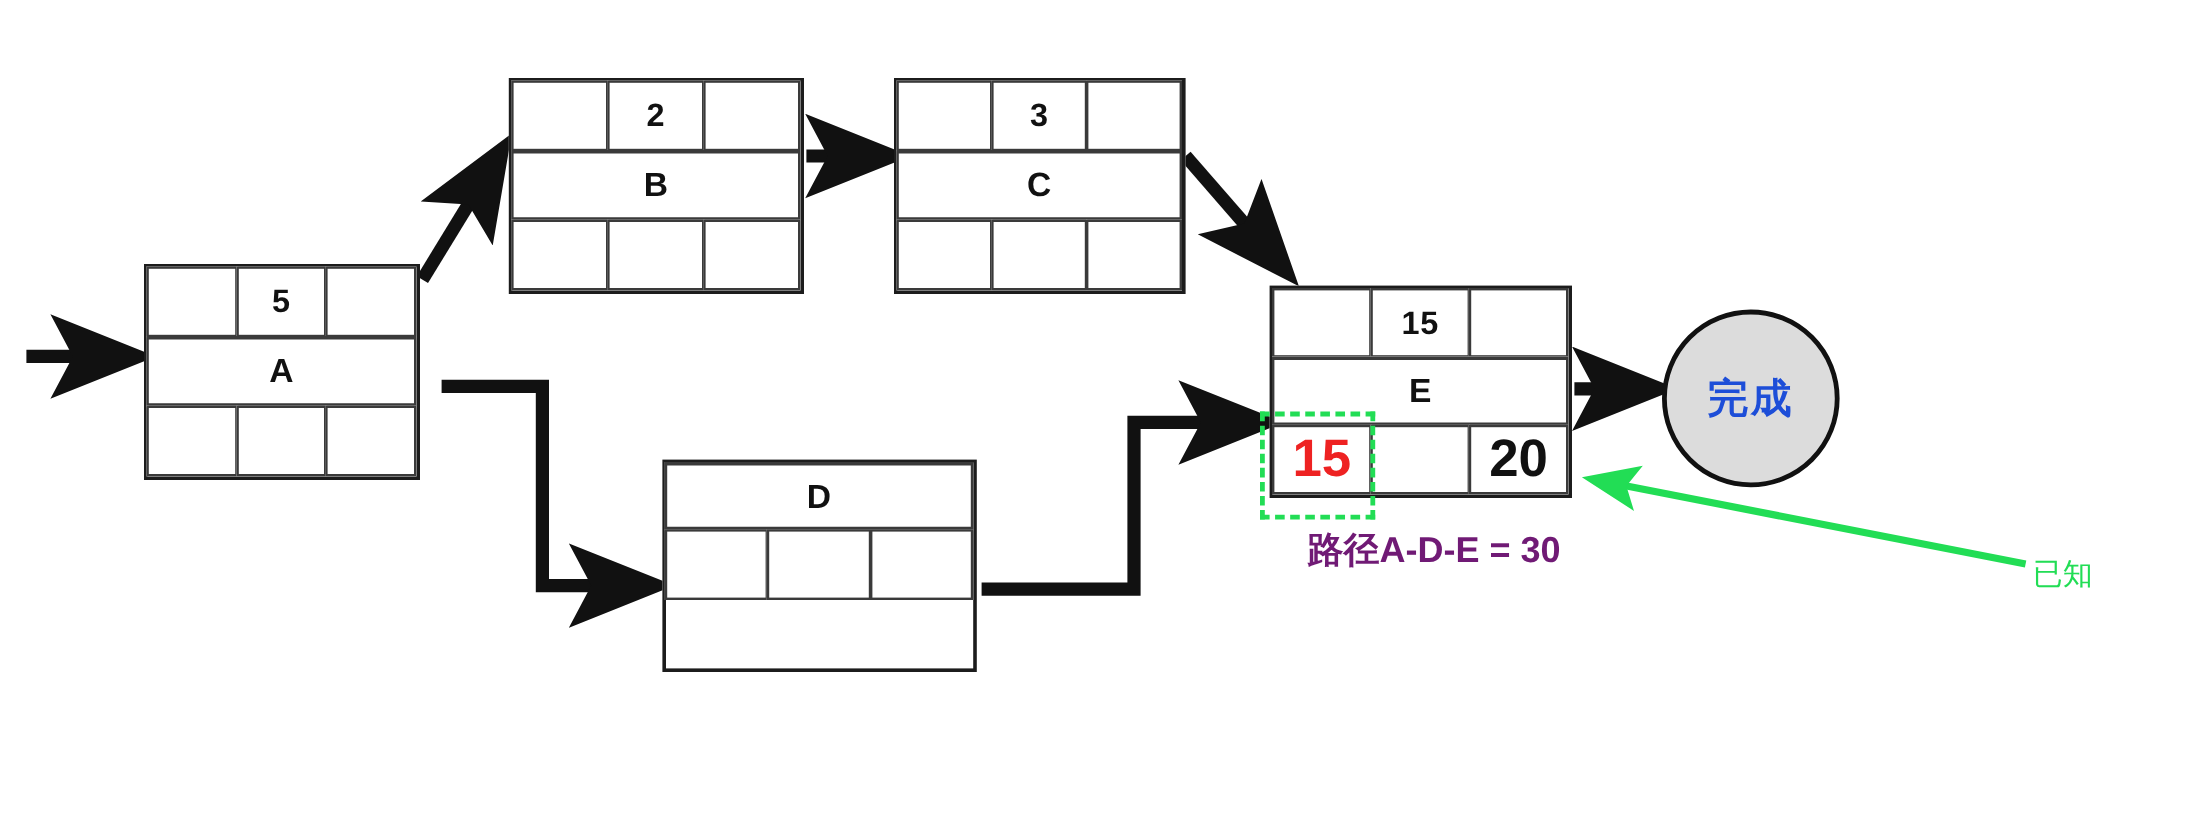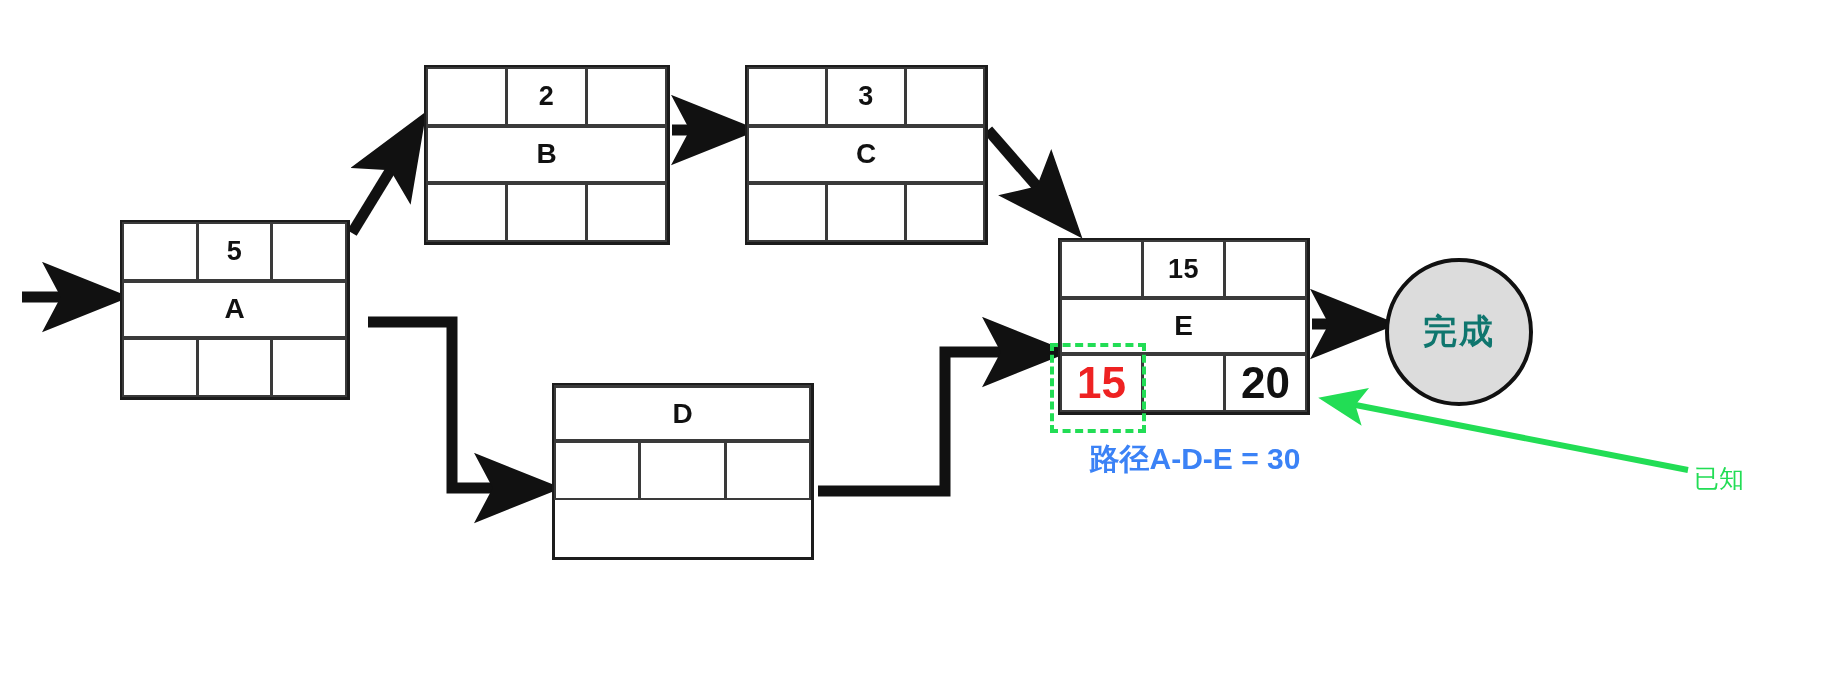--- a/index.html
+++ b/index.html
@@ -39,31 +39,31 @@
   .bignum{font-size:44px;font-weight:bold;letter-spacing:0px;}
   .bignum.red{color:#ee2222;}
 
   
   .finish-circle{
     position:absolute;
     border-radius:50%;
     background:#dcdcdc;
     border:4px solid #111;
     display:flex;align-items:center;justify-content:center;
-    font-size:34px;font-weight:bold;color:#0f766e;
+    font-size:34px;font-weight:bold;color:#1d4ed8;
     letter-spacing:2px;
   }
 
   
   .path-note{
     position:absolute;
     text-align:center;
     font-size:30px;
     font-weight:bold;
-    color:#3b82f6;
+    color:#701a75;
     line-height:1.25;
     white-space:nowrap;
   }
   .known-label{
     position:absolute;
     font-size:25px;
     color:#22dd55;
     font-weight:normal;
     white-space:nowrap;
   }

